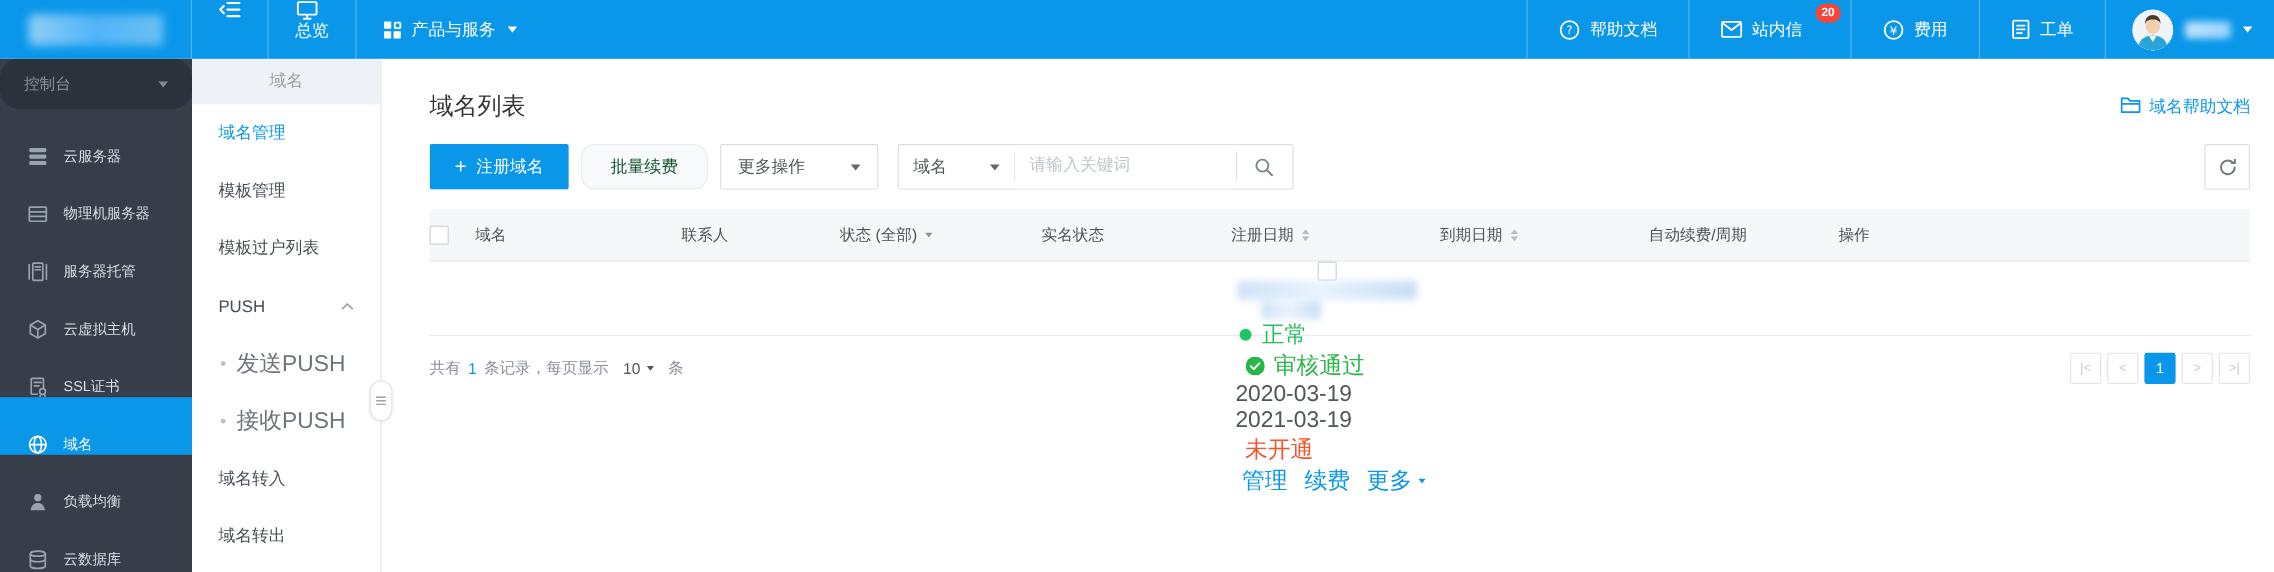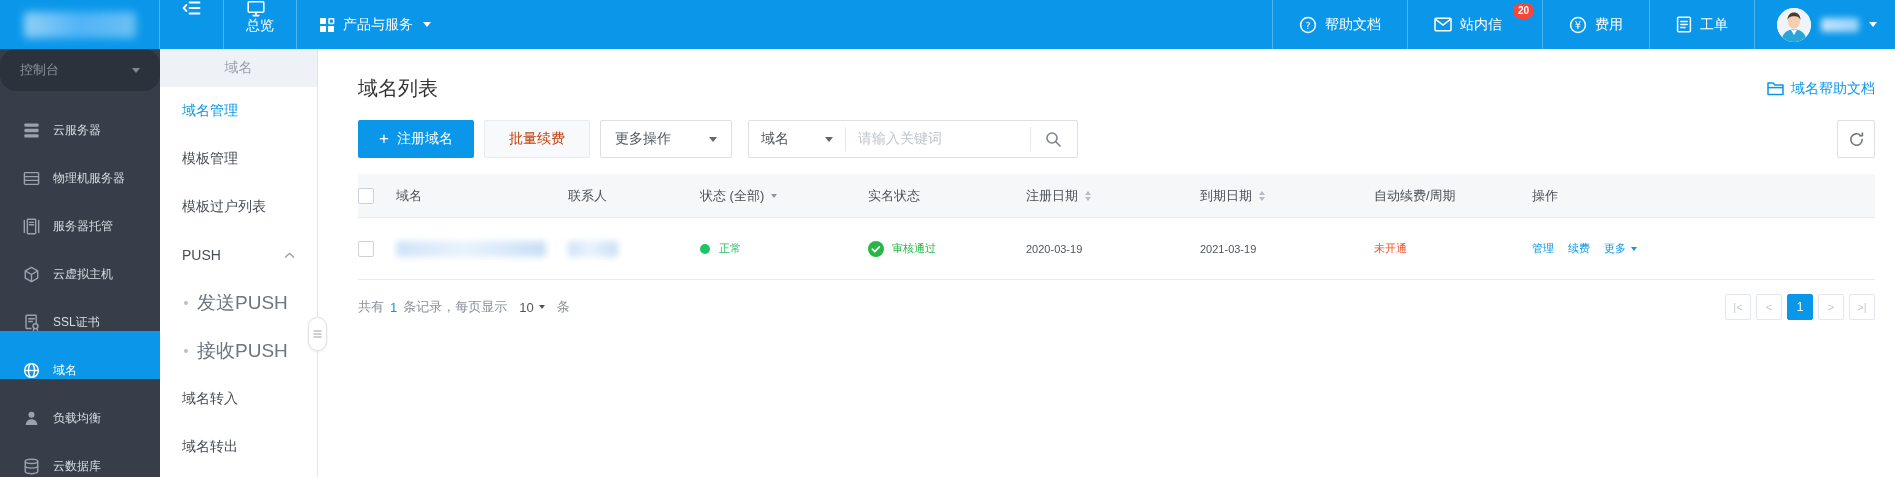--- a/index.html
+++ b/index.html
@@ -56,29 +56,29 @@
   .sub-item.sub .dot { width:4px; height:4px; border-radius:50%; background:#b9bec4; margin-right:9px; }
   .sub-handle { position:absolute; right:-10px; top:268px; width:19px; height:34px; background:#fff;
                 border:1px solid #e0e3e6; border-radius:10px; box-shadow:0 1px 3px rgba(0,0,0,.08);
                 display:flex; align-items:center; justify-content:center; color:#9aa1a9; cursor:pointer; z-index:25; }
 
   
   .content { position:absolute; top:49px; left:318px; width:1577px; height:428px;
              background:#fff; padding:26px 20px 0 40px; }
   .title-row { display:flex; align-items:center; justify-content:space-between; }
   .page-title { font-size:20px; color:#333; font-weight:400; }
-  .help-link { display:flex; align-items:center; gap:7px; color:#0a97ea; font-size:14px; cursor:pointer; }
+  .help-link { display:flex; gap:7px; color:#0a97ea; font-size:14px; cursor:pointer; }
 
   .toolbar { margin-top:18px; display:flex; align-items:center; }
   .btn { height:38px; border-radius:2px; font-size:14px; display:flex; align-items:center;
          justify-content:center; cursor:pointer; border:1px solid transparent; }
   .btn-primary { background:#0a97ea; color:#fff; padding:0 20px; gap:8px; }
   .btn-primary .plus { font-size:17px; font-weight:400; line-height:1; margin-top:-2px; }
-  .btn-disabled { background:#f7f9fa; border-color:#e9ecee; color:#c2410c; padding:0 24px;
-                  margin-left:10px; cursor:default; }
+  .btn-disabled { background:#f7f9fa; border-color:#e9ecee; color:#14532d; padding:0 24px;
+                  margin-left:10px; cursor:default;border-radius:12px; }
   .btn-outline { background:#fff; border-color:#dcdfe3; color:#50565c; width:132px;
                  justify-content:space-between; padding:0 14px; margin-left:10px; }
   .btn-outline .tri { color:#666; }
   .search-group { margin-left:16px; height:38px; width:330px; border:1px solid #dcdfe3;
                   border-radius:2px; display:flex; align-items:stretch; background:#fff; }
   .search-select { width:96px; display:flex; align-items:center; justify-content:space-between;
                    padding:0 12px; font-size:14px; color:#50565c; cursor:pointer; }
   .search-select .tri { color:#666; }
   .v-div { width:1px; background:#e4e7ea; margin:6px 0; }
   .search-input { flex:1; border:none; outline:none; padding:0 12px; font-size:14px; color:#333;
@@ -88,21 +88,21 @@
                 color:#7d848c; cursor:pointer; }
   .refresh-btn { margin-left:auto; width:38px; height:38px; border:1px solid #dcdfe3; border-radius:2px;
                  background:#fff; display:flex; align-items:center; justify-content:center;
                  color:#6f767e; cursor:pointer; }
 
   
   .dtable { margin-top:16px; }
   .t-head { display:flex; align-items:center; height:44px; background:#f5f7f9;
             font-size:13px; color:#4a5056; border-bottom:1px solid #e8ebee; }
   .t-row { display:flex; align-items:center; height:62px; border-bottom:1px solid #e9ecef;
-           font-size:11px; color:#50565c; }
+           font-size:19px; color:#50565c;flex-direction:column; }
   .tc { padding-right:10px; display:flex; align-items:center; flex:0 0 auto; }
   .c0 { width:38px; } .c1 { width:172px; } .c2 { width:132px; } .c3 { width:168px; }
   .c4 { width:158px; } .c5 { width:174px; } .c6 { width:174px; } .c7 { width:158px; }
   .c8 { flex:1 1 auto; }
   .checkbox { width:16px; height:16px; border:1px solid #cdd2d8; border-radius:2px; background:#fff; cursor:pointer; }
   .sorter { display:inline-flex; flex-direction:column; gap:2px; margin-left:7px; color:#b6bcc3; }
   .filter-tri { margin-left:7px; color:#8f959c; }
   .blob { border-radius:3px; filter:blur(3px);
           background:linear-gradient(90deg,#cfe3f7,#e9f3fc 45%,#c8dff5); }
   .domain-blob { width:150px; height:16px; }

